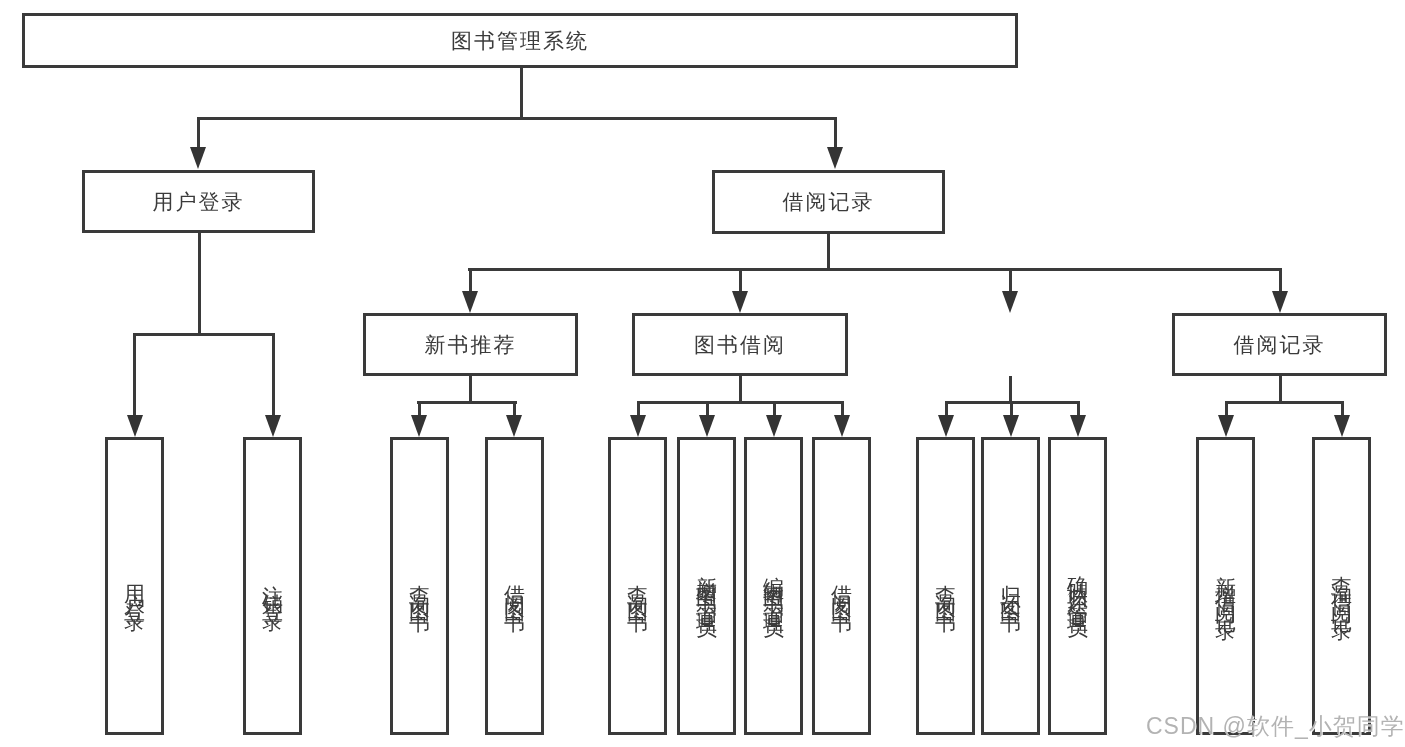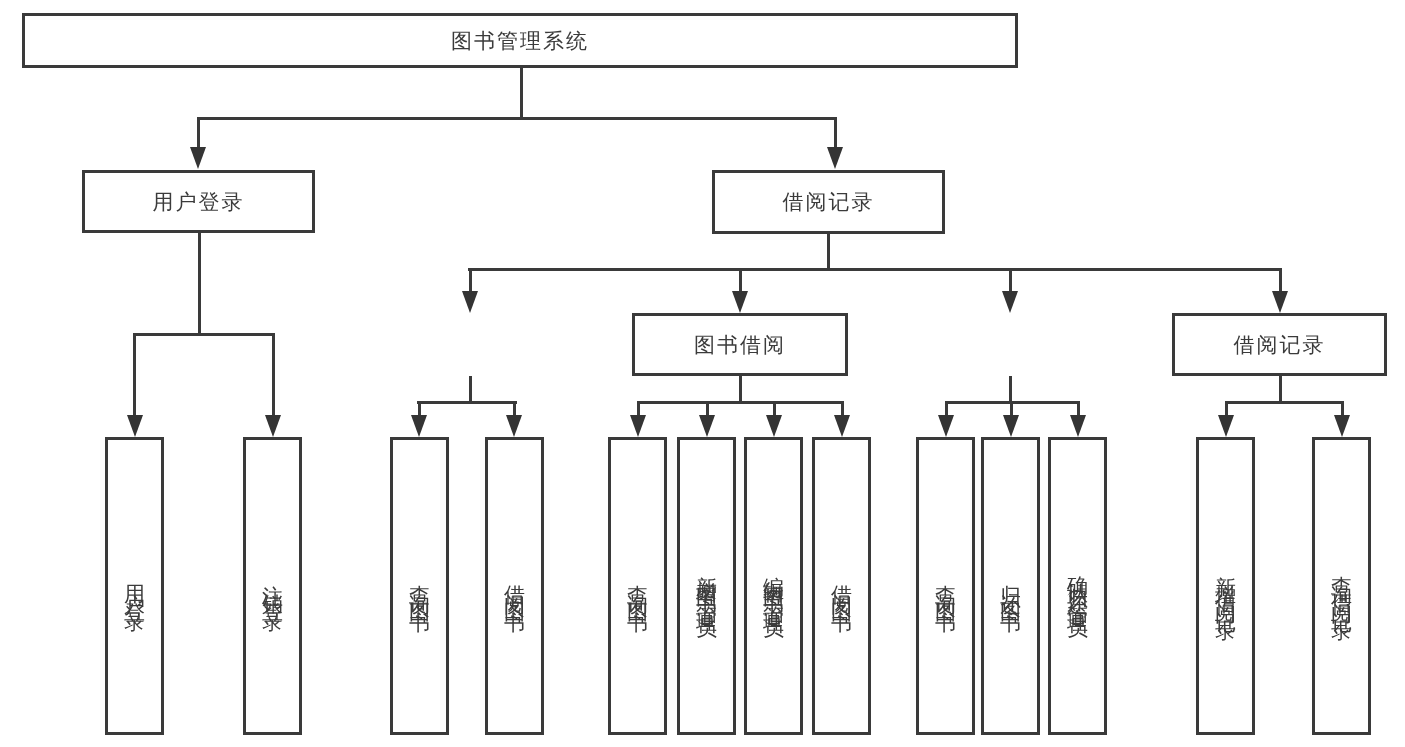--- a/index.html
+++ b/index.html
@@ -102,20 +102,21 @@
   <div class="hline" style="left:468px; top:268px; width:814px;"></div>
   <div class="vline" style="left:469px; top:268px; height:23px;"></div>
   <div class="arrow" style="left:462px; top:291px;"></div>
   <div class="vline" style="left:739px; top:268px; height:23px;"></div>
   <div class="arrow" style="left:732px; top:291px;"></div>
   <div class="vline" style="left:1009px; top:268px; height:23px;"></div>
   <div class="arrow" style="left:1002px; top:291px;"></div>
   <div class="vline" style="left:1279px; top:268px; height:23px;"></div>
   <div class="arrow" style="left:1272px; top:291px;"></div>
 
+  <div class="hbox" style="left:363px; top:313px; width:215px; height:63px;">新书推荐</div>
   <div class="hbox" style="left:632px; top:313px; width:216px; height:63px;font-family:Liberation Serif, serif;">图书借阅</div>
   <div class="hbox" style="left:1172px; top:313px; width:215px; height:63px;">借阅记录</div>
 
   <div class="vline" style="left:469px; top:376px; height:27px;"></div>
   <div class="hline" style="left:417px; top:401px; width:100px;"></div>
   <div class="vline" style="left:418px; top:401px; height:14px;"></div>
   <div class="arrow" style="left:411px; top:415px;"></div>
   <div class="vline" style="left:513px; top:401px; height:14px;"></div>
   <div class="arrow" style="left:506px; top:415px;"></div>
 
@@ -157,14 +158,15 @@
   <div class="vbox" style="left:744px; letter-spacing:6px;">编辑图书（管理员）</div>
   <div class="vbox" style="left:812px;">借阅图书</div>
 
   <div class="vbox" style="left:916px;">查询图书</div>
   <div class="vbox" style="left:981px;">归还图书</div>
   <div class="vbox" style="left:1048px; letter-spacing:6px;">确认归还（管理员）</div>
 
   <div class="vbox" style="left:1196px;">新增借阅记录</div>
   <div class="vbox" style="left:1312px;">查询借阅记录</div>
 
+  <div class="watermark">CSDN @软件_小贺同学</div>
 
 </div>
 
 </body></html>

